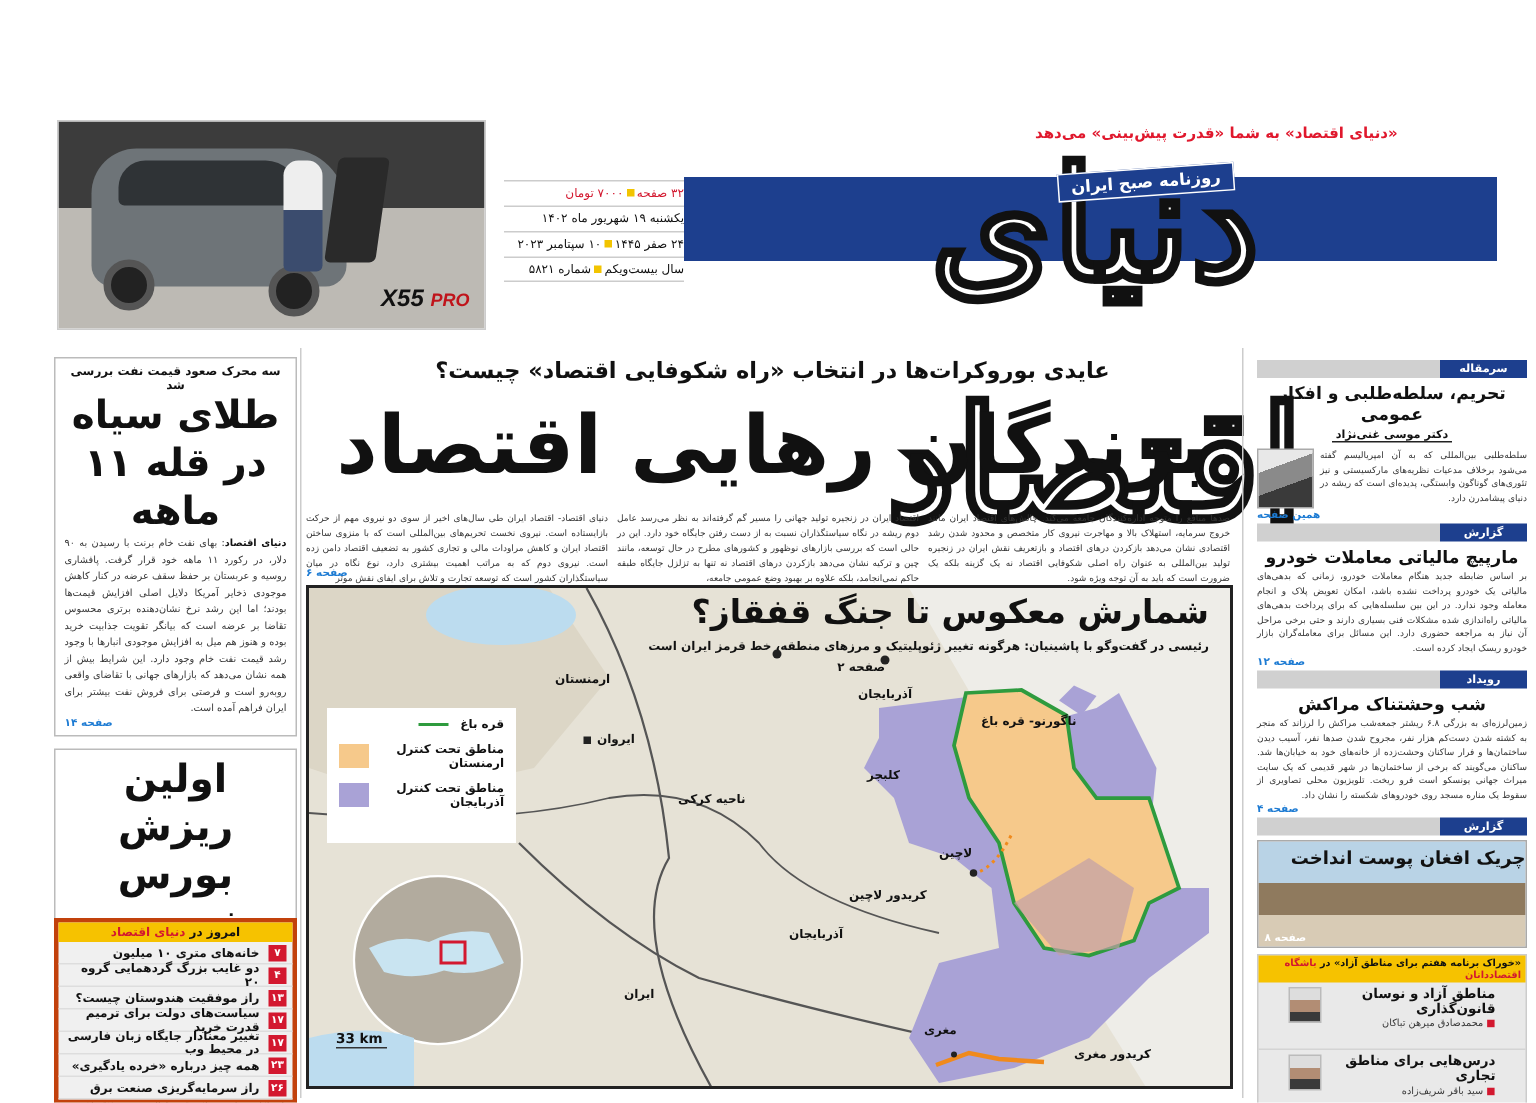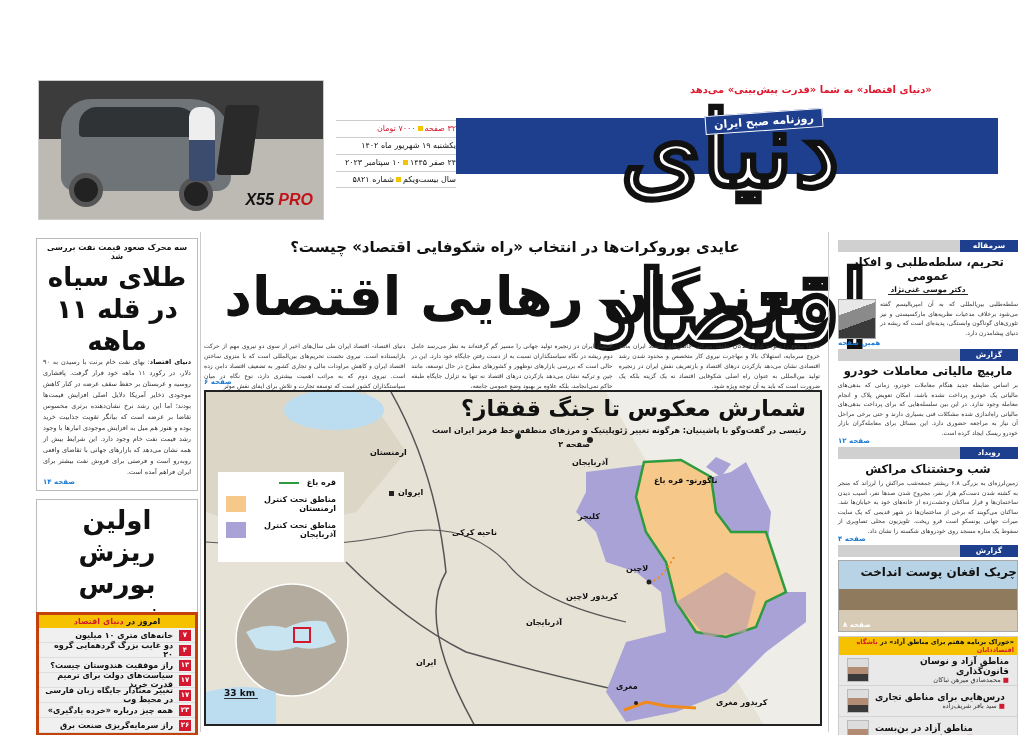--- a/index.html
+++ b/index.html
@@ -7,21 +7,21 @@
 body{font-family:"DejaVu Sans",sans-serif;color:#111;position:relative;direction:rtl}
 .abs{position:absolute}
 
 .ad{left:38px;top:80px;width:286px;height:140px;background:linear-gradient(180deg,#3c3c3c 0 42%,#bdbab4 42% 100%);border:1px solid #ccc;overflow:hidden}
 .ad .car{position:absolute;left:22px;top:18px;width:170px;height:92px;background:#6e7478;border-radius:30px 40px 14px 14px}
 .ad .car:before{content:"";position:absolute;left:18px;top:8px;width:120px;height:30px;background:#2f3336;border-radius:18px 22px 4px 4px}
 .ad .wheel{position:absolute;width:34px;height:34px;border-radius:50%;background:#222;border:5px solid #555}
 .ad .person{position:absolute;left:150px;top:26px;width:26px;height:74px;background:linear-gradient(180deg,#eee 0 45%,#3b4c6e 45% 100%);border-radius:10px 10px 4px 4px}
 .ad .door{position:absolute;left:182px;top:24px;width:34px;height:70px;background:#2a2a2a;transform:skewX(-8deg);border-radius:4px}
 .ad .brand{position:absolute;right:10px;bottom:10px;font-family:"Liberation Sans",sans-serif;font-style:italic;font-weight:bold;font-size:16px;direction:ltr;color:#111}
-.ad .brand span{color:#c0141b;font-size:16px}
+.ad .brand span{color:#c0141b;font-size:12px}
 .info{left:336px;top:120px;width:120px;font-size:8px;font-weight:normal}
 .info div{border-top:1px solid #ccc;padding:3px 0;height:17px;text-align:right;white-space:nowrap}
 .info .sq{display:inline-block;width:5px;height:5px;background:#f2c400;margin:0 2px}
 .info .red{color:#d3182f}
 .bluebar{left:456px;top:118px;width:542px;height:56px;background:#1d3f8e}
 .logo{left:470px;top:70px;width:520px;height:160px;font-family:"DejaVu Serif",serif;font-size:104px;font-weight:bold;color:#fff;-webkit-text-stroke:3px #111;text-align:center;line-height:160px;letter-spacing:-4px}
 .subtag{left:705px;top:112px;background:#1d3f8e;border:1.5px solid #fff;color:#fff;font-size:11px;font-weight:bold;padding:2px 8px;transform:rotate(-4deg)}
 .slogan{left:690px;top:84px;width:300px;text-align:left;color:#e0182d;font-size:10px;font-weight:bold;direction:rtl}
 
 .lcol{left:36px;top:238px;width:162px}
@@ -59,21 +59,21 @@
 .rhead{font-size:11.5px;font-weight:bold;text-align:center;margin:2px 0}
 .author{font-size:7.5px;font-weight:bold;text-align:center;border-bottom:1.5px solid #222;width:80px;margin:0 auto 4px}
 .rbody{font-size:6px;line-height:9.5px;color:#333;text-align:justify}
 .thumb{float:left;width:38px;height:40px;background:linear-gradient(160deg,#e8e8e8 0 30%,#8a8a8a 30% 60%,#3a3a3a 60%);margin-right:4px;border:1px solid #aaa}
 .photo{width:180px;height:72px;background:linear-gradient(180deg,#b9d3e6 0 40%,#8f7a5e 40% 70%,#d8cbb5 70%);position:relative;border:1px solid #aaa}
 .photo .cap{position:absolute;top:4px;width:100%;text-align:right;font-size:12px;font-weight:bold;color:#111}
 .photo .pgw{position:absolute;left:4px;bottom:2px;font-size:7px;color:#fff;font-weight:bold}
 .promo{margin-top:4px;background:#e9e9e9;border:1px solid #ccc}
 .promo .pt{background:#f6c200;font-size:6.5px;font-weight:bold;padding:1px 3px}
 .promo .pt span{color:#d3182f}
-.promo .pr{display:flex;align-items:center;justify-content:flex-end;gap:6px;padding:3px 8px;border-bottom:1px solid #d4d4d4;height:31px}
+.promo .pr{display:flex;justify-content:flex-end;gap:6px;padding:3px 20px;border-bottom:1px solid #d4d4d4;height:45px}
 .promo .pr .tx{text-align:right}
 .promo .pr .h{font-size:9px;font-weight:bold}
 .promo .pr .a{font-size:6.5px;color:#333}
 .promo .pr .a:before{content:"■ ";color:#d3182f}
 .face{width:22px;height:24px;background:linear-gradient(180deg,#ddd 0 35%,#b28d74 35% 70%,#3a3a3a 70%);border:1px solid #bbb;flex:none;order:2}
 .vline{position:absolute;background:#ccc}
 </style>
 </head>
 <body>
 

